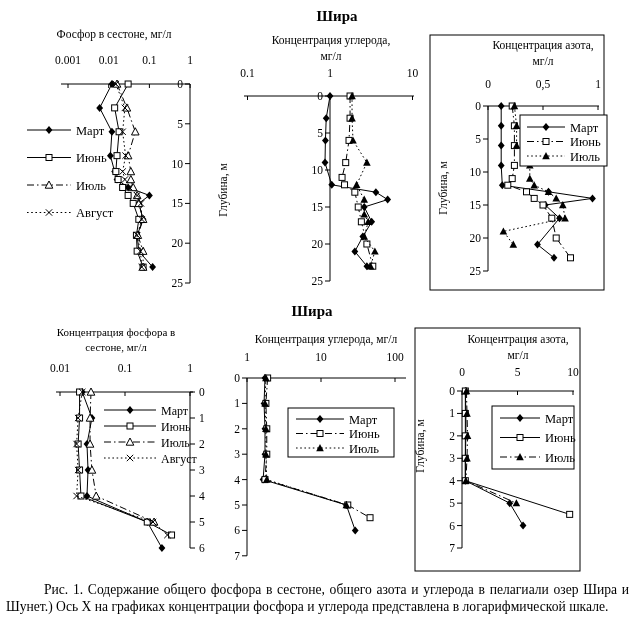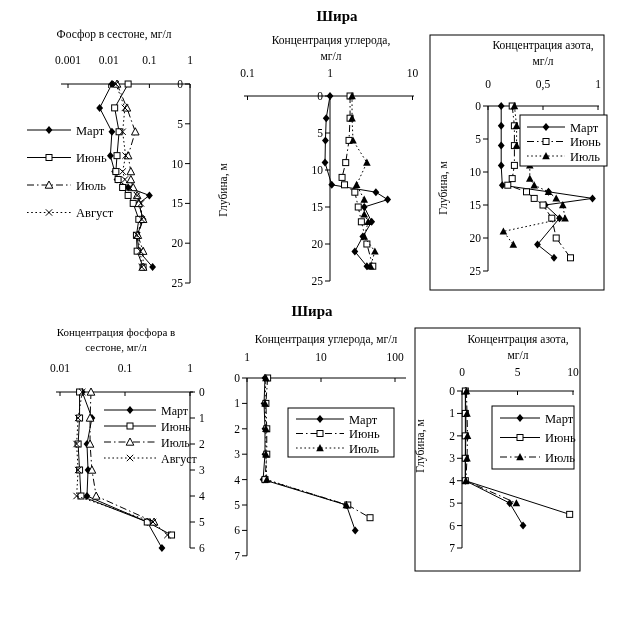--- a/index.html
+++ b/index.html
@@ -434,14 +434,15 @@
         <polygon points="520,414 523.4,418 520,422 516.6,418" fill="#000"></polygon>
         <text x="545" y="422.5" font-size="12.5">Март</text>
         <line x1="500" y1="437.5" x2="540" y2="437.5" stroke="#000" stroke-width="1"></line>
         <rect x="517" y="434.5" width="6" height="6" fill="#fff" stroke="#000" stroke-width="1"></rect>
         <text x="545" y="442" font-size="12.5">Июнь</text>
         <line x1="500" y1="457" x2="540" y2="457" stroke="#000" stroke-width="1" stroke-dasharray="7,3,1.5,3"></line>
         <polygon points="520,453 523.8,460.2 516.2,460.2" fill="#000"></polygon>
         <text x="545" y="461.5" font-size="12.5">Июль</text>
       </g>
     </svg>
+<div id="caption">Рис. 1. Содержание общего фосфора в сестоне, общего азота и углерода в пелагиали озер Шира и Шунет.) Ось X на графиках концентрации фосфора и углерода представлена в логарифмической шкале.</div>
 
 </div>
 
 </body></html>

